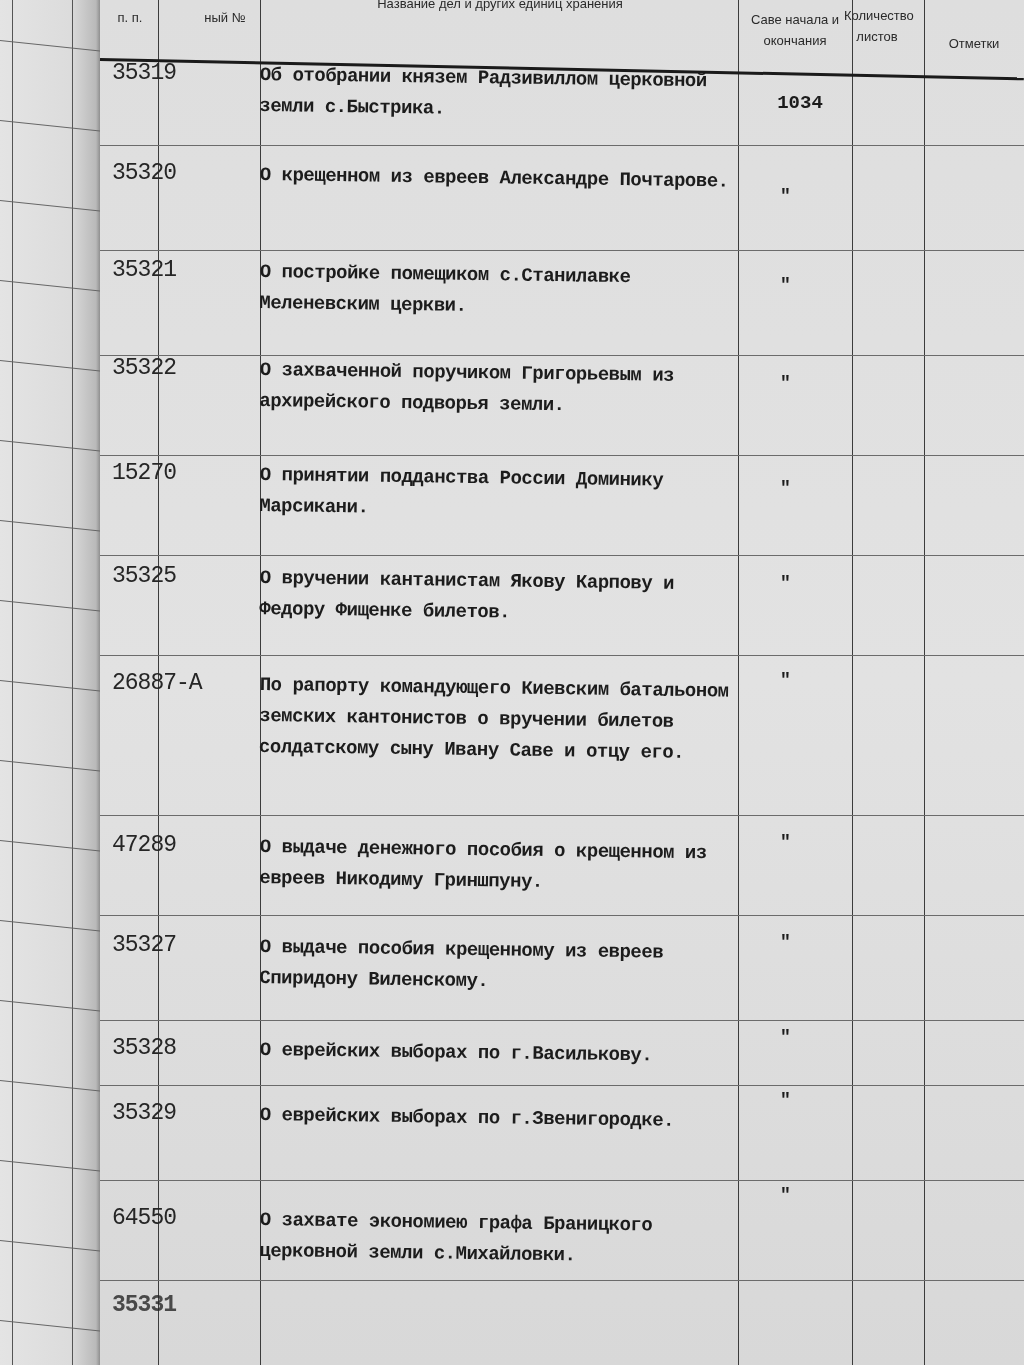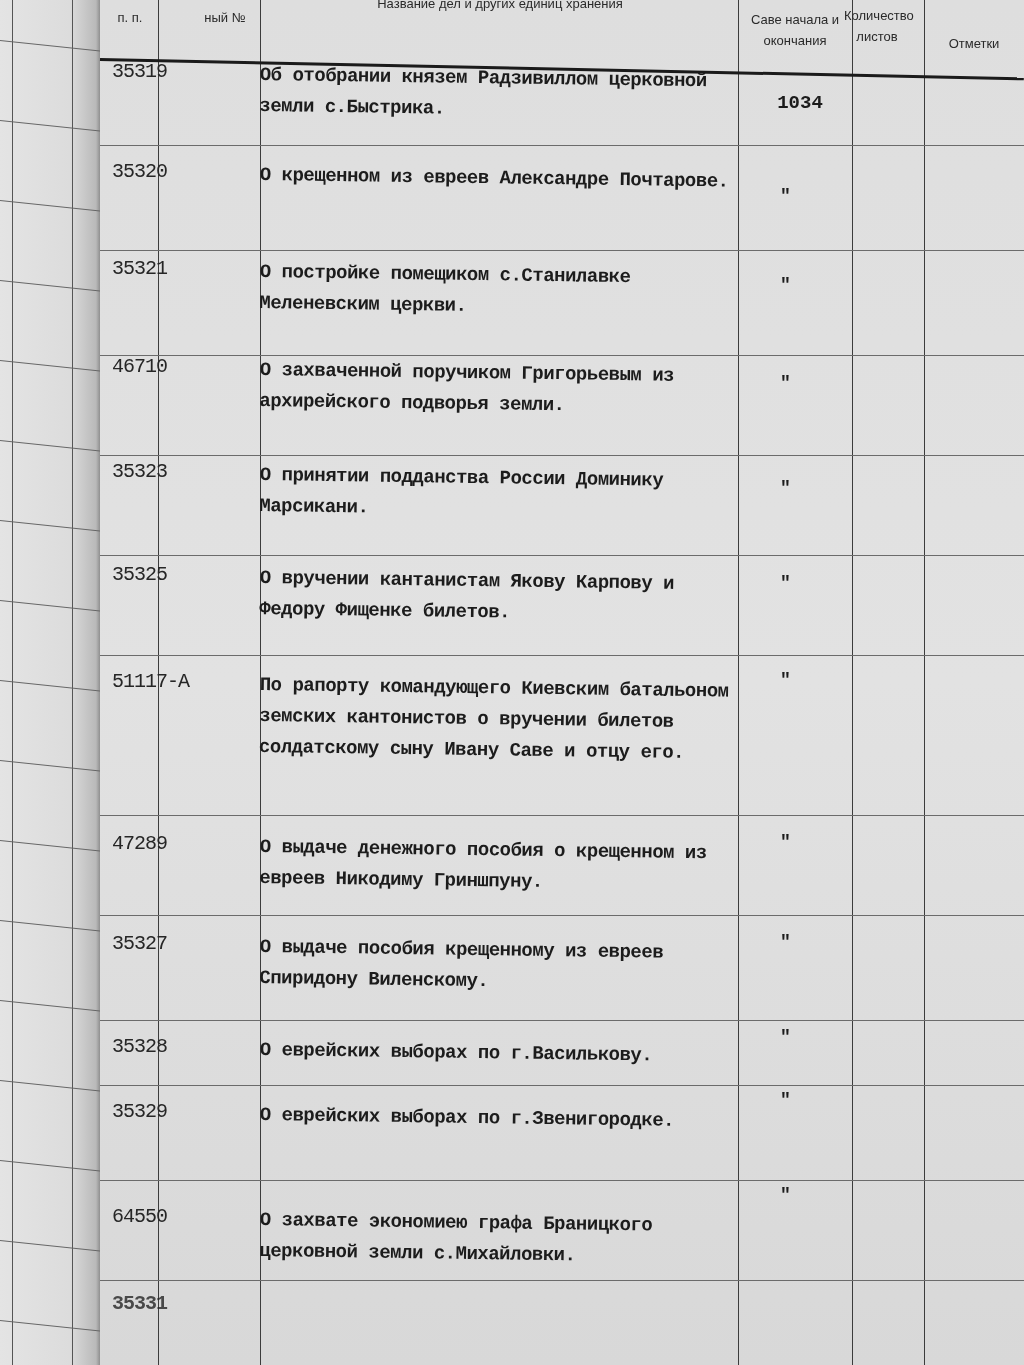--- a/index.html
+++ b/index.html
@@ -20,21 +20,21 @@
   .prev-page .hline { position:absolute; left:0; right:0; height:1px; background:#666; transform:skewY(6deg); transform-origin:left; }
   .page {
     position:absolute; left:100px; top:0; width:924px; height:1365px;
     background:linear-gradient(180deg,#dedede 0%,#e2e2e2 50%,#d8d8d8 100%);
   }
   .col-line { position:absolute; top:0; width:1px; background:#3c3c3c; }
   .row-line { position:absolute; height:1px; background:#6b6b6b; }
   .hdr-rule { position:absolute; left:0; top:58px; width:924px; height:3px; background:#1a1a1a; transform:rotate(1.2deg); transform-origin:left; }
   .hdr { position:absolute; font-family:"Liberation Sans Narrow","Liberation Sans",sans-serif; font-size:13px; color:#2a2a2a; text-align:center; line-height:1.6; }
   .entry { position:absolute; left:0; width:924px; }
-  .num { position:absolute; left:12px; font-size:20px; letter-spacing:-1px; color:#262626; }
+  .num { position:absolute; left:12px; font-size:23px; letter-spacing:-1px; color:#262626; }
   .title { position:absolute; left:160px; width:480px; font-size:19px; font-weight:bold; line-height:31px; color:#1c1c1c; letter-spacing:-0.5px; transform:rotate(0.8deg); transform-origin:left top; }
   .date { position:absolute; left:660px; width:80px; text-align:center; font-size:19px; font-weight:bold; color:#1c1c1c; }
   .ditto { position:absolute; left:680px; font-size:18px; font-weight:bold; color:#1c1c1c; }
 </style>
 </head>
 <body>
 
 <div class="prev-page">
   <div class="vline" style="left:12px"></div>
   <div class="vline" style="left:72px"></div>
@@ -95,36 +95,36 @@
     <span class="num">35320</span>
     <span class="title">О крещенном из евреев Александре Почтарове.</span>
     <span class="ditto" style="top:26px">"</span>
   </div>
   <div class="entry" style="top:257px">
     <span class="num">35321</span>
     <span class="title">О постройке помещиком с.Станилавке Меленевским церкви.</span>
     <span class="ditto" style="top:18px">"</span>
   </div>
   <div class="entry" style="top:355px">
-    <span class="num">46710</span>
+    <span class="num">35322</span>
     <span class="title">О захваченной поручиком Григорьевым из архирейского подворья земли.</span>
     <span class="ditto" style="top:18px">"</span>
   </div>
   <div class="entry" style="top:460px">
-    <span class="num">35323</span>
+    <span class="num">15270</span>
     <span class="title">О принятии подданства России Доминику Марсикани.</span>
     <span class="ditto" style="top:18px">"</span>
   </div>
   <div class="entry" style="top:563px">
     <span class="num">35325</span>
     <span class="title">О вручении кантанистам Якову Карпову и Федору Фищенке билетов.</span>
     <span class="ditto" style="top:10px">"</span>
   </div>
   <div class="entry" style="top:670px">
-    <span class="num">51117-А</span>
+    <span class="num">26887-А</span>
     <span class="title">По рапорту командующего Киевским батальоном земских кантонистов о вручении билетов солдатскому сыну Ивану Саве и отцу его.</span>
     <span class="ditto" style="top:0px">"</span>
   </div>
   <div class="entry" style="top:832px">
     <span class="num">47289</span>
     <span class="title">О выдаче денежного пособия о крещенном из евреев Никодиму Гриншпуну.</span>
     <span class="ditto" style="top:0px">"</span>
   </div>
   <div class="entry" style="top:932px">
     <span class="num">35327</span>

